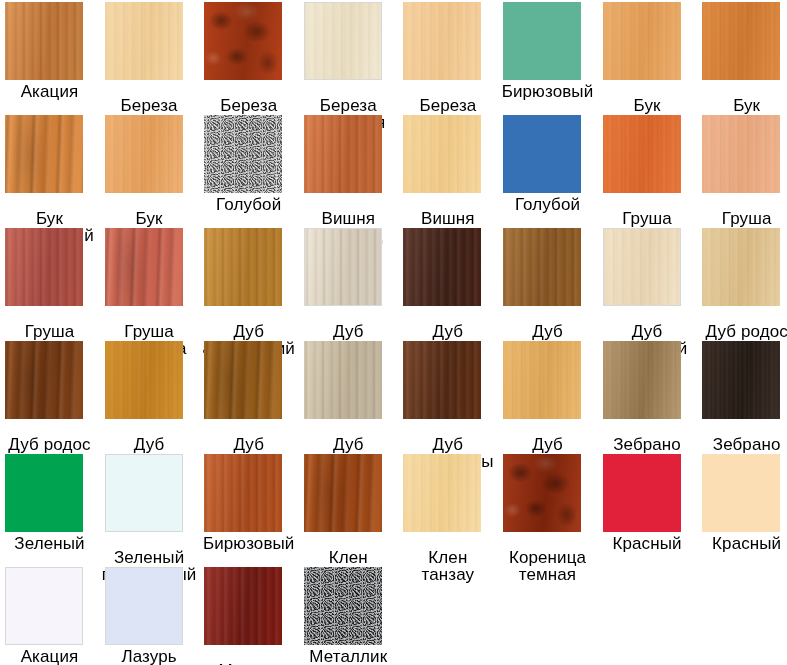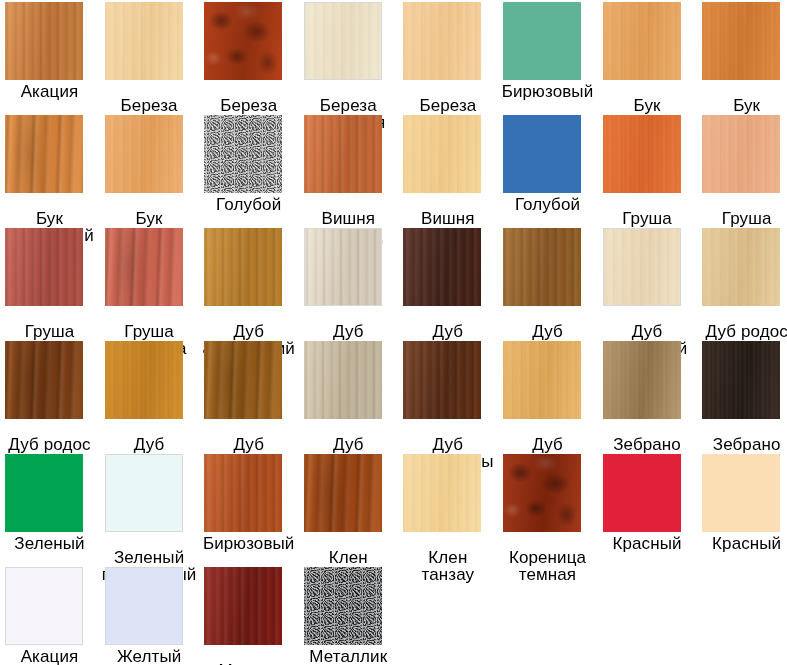--- a/index.html
+++ b/index.html
@@ -305,21 +305,21 @@
     <div class="swatch-cell">
       <div class="swatch-chip plain" style="background: rgb(251, 222, 179);"></div>
       <div class="swatch-label one-line">Красный</div>
     </div>
     <div class="swatch-cell">
       <div class="swatch-chip plain bordered" style="background: rgb(247, 244, 251);"></div>
       <div class="swatch-label one-line">Акация</div>
     </div>
     <div class="swatch-cell">
       <div class="swatch-chip plain bordered" style="background: rgb(220, 228, 245);"></div>
-      <div class="swatch-label one-line">Желтый</div>
+      <div class="swatch-label one-line">Лазурь</div>
     </div>
     <div class="swatch-cell">
       <div class="swatch-chip grain-med" style="background: linear-gradient(97deg, rgb(142, 28, 18) 0%, rgb(107, 14, 7) 55%, rgb(142, 28, 18) 100%);"></div>
       <div class="swatch-label two-line">Махонь<br>лаос</div>
     </div>
     <div class="swatch-cell">
       <div class="swatch-chip grain-speckle" style="background: linear-gradient(97deg, rgb(58, 61, 66) 0%, rgb(36, 38, 42) 55%, rgb(58, 61, 66) 100%);"></div>
       <div class="swatch-label one-line">Металлик</div>
     </div>
   </div>

